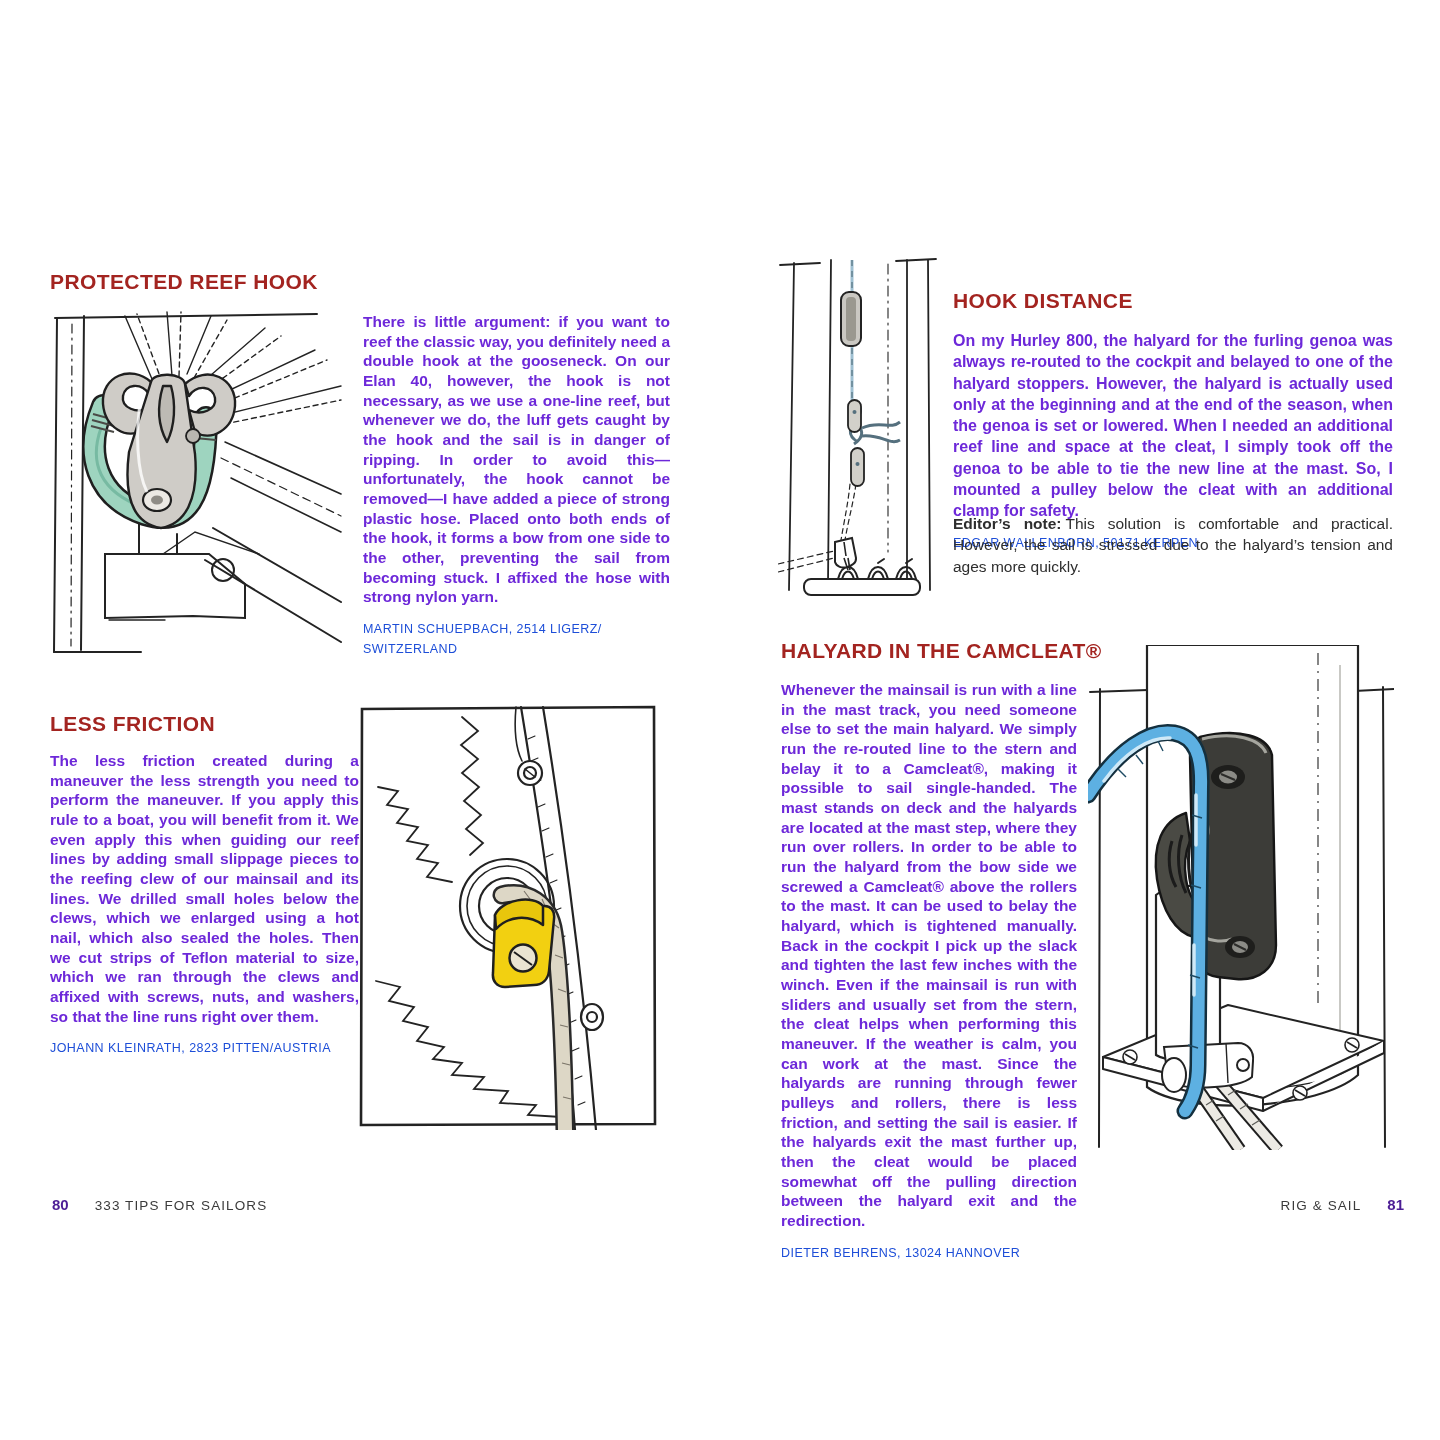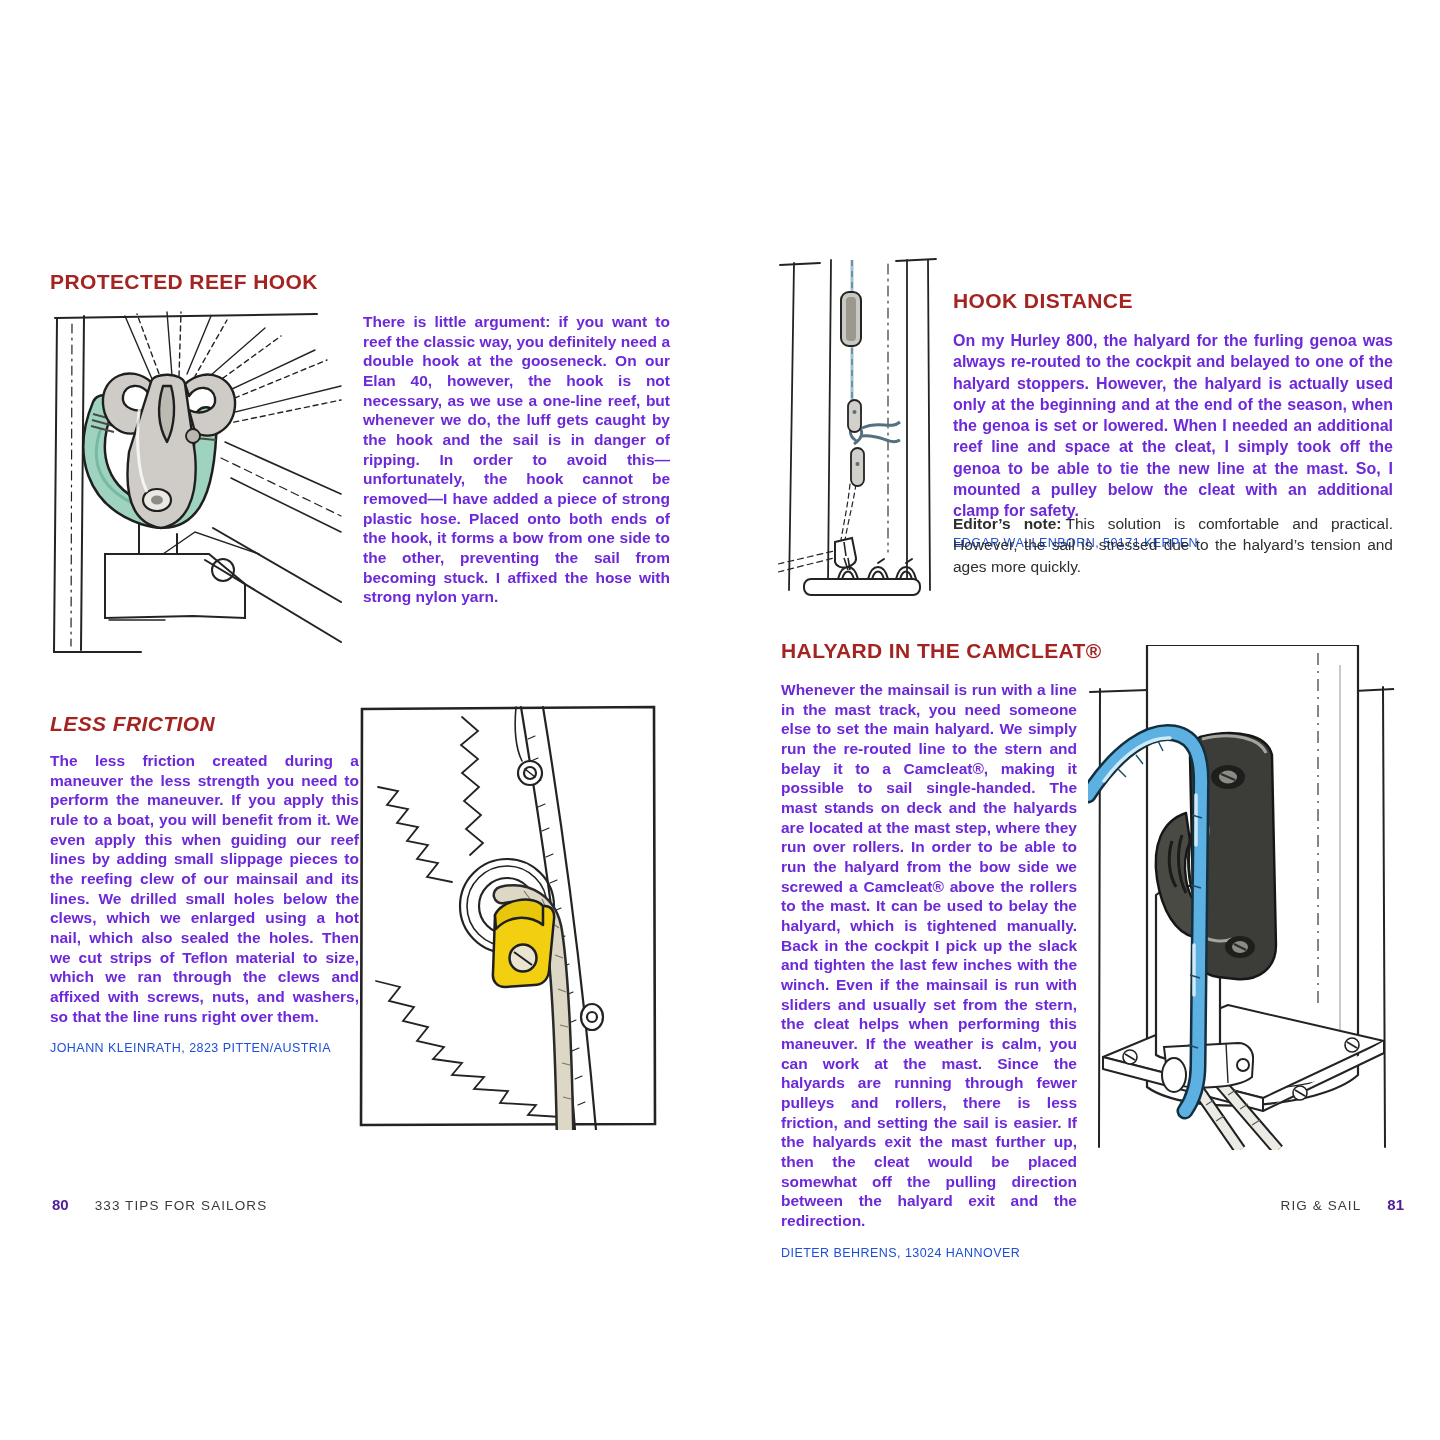--- a/index.html
+++ b/index.html
@@ -92,23 +92,27 @@
   </g>
   <circle cx="148" cy="134" r="7" fill="#b9b6b0" stroke="#1f1f1f" stroke-width="1.8"></circle>
   <ellipse cx="112" cy="198" rx="14" ry="11" fill="#ece9e4" stroke="#1f1f1f" stroke-width="2.2"></ellipse>
   <ellipse cx="112" cy="198" rx="6" ry="4.5" fill="#8f8c86"></ellipse>
   <path d="M96,96 C90,130 92,170 102,190" stroke="#ffffff" stroke-width="3" fill="none" opacity=".8"></path>
 </svg>
 </div>
 
 <div class="abs" style="left:363px;top:312px;width:307px;">
   <div class="body-col">There is little argument: if you want to reef the classic way, you definitely need a double hook at the gooseneck. On our Elan 40, however, the hook is not necessary, as we use a one-line reef, but whenever we do, the luff gets caught by the hook and the sail is in danger of ripping. In order to avoid this—unfortunately, the hook cannot be removed—I have added a piece of strong plastic hose. Placed onto both ends of the hook, it forms a bow from one side to the other, preventing the sail from becoming stuck. I affixed the hose with strong nylon yarn.</div>
-</div>
-
-<div class="abs h-red" style="left:50px;top:712px;font-style:italic;">LESS FRICTION</div>
+  <div class="byline">
+    <div>MARTIN SCHUEPBACH, 2514 LIGERZ/</div>
+    <div>SWITZERLAND</div>
+  </div>
+</div>
+
+<div class="abs h-red" style="left:50px;top:712px;">LESS FRICTION</div>
 
 <div class="abs" style="left:50px;top:751px;width:309px;">
   <div class="body-col">The less friction created during a maneuver the less strength you need to perform the maneuver. If you apply this rule to a boat, you will benefit from it. We even apply this when guiding our reef lines by adding small slippage pieces to the reefing clew of our mainsail and its lines. We drilled small holes below the clews, which we enlarged using a hot nail, which also sealed the holes. Then we cut strips of Teflon material to size, which we ran through the clews and affixed with screws, nuts, and washers, so that the line runs right over them.</div>
   <div class="byline">JOHANN KLEINRATH, 2823 PITTEN/AUSTRIA</div>
 </div>
 
 <div class="abs illus" style="left:356px;top:699px;">
 <svg width="305" height="431" viewBox="0 0 305 431">
   <g fill="none" stroke="#232323" stroke-width="2.2" stroke-linecap="round">
     <path d="M6,10 L298,8 L299,425 L5,426 Z" stroke-width="2.6"></path>

